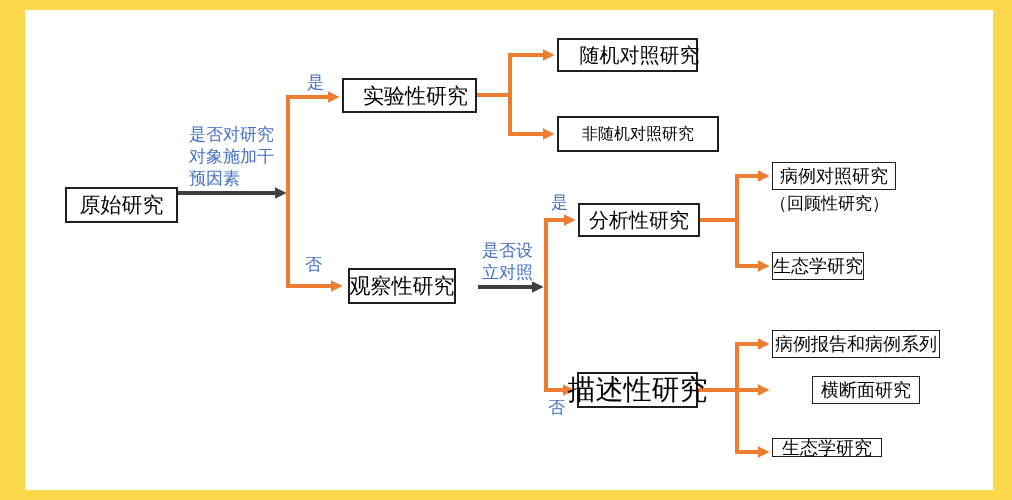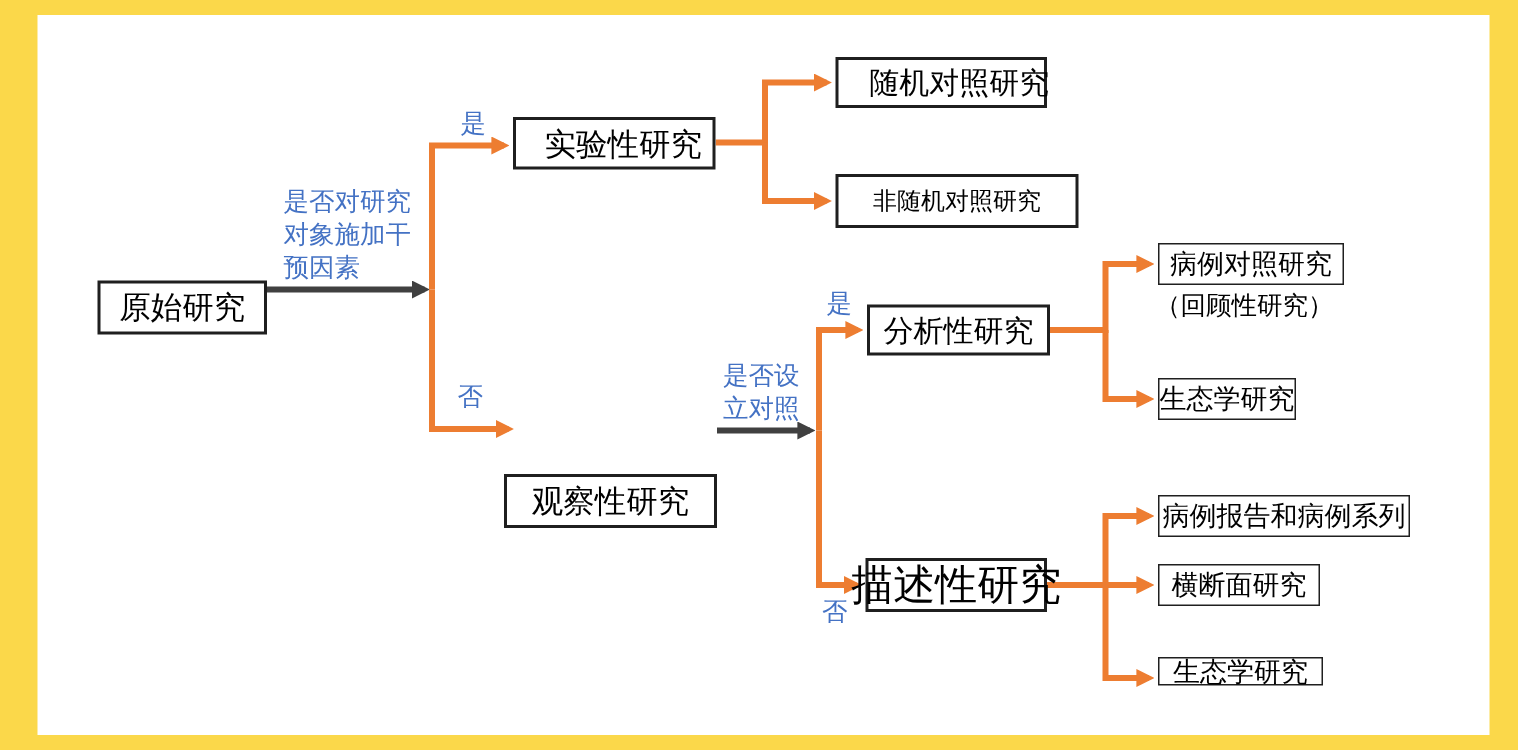--- a/index.html
+++ b/index.html
@@ -101,34 +101,34 @@
   </svg>
 
   <div class="node" style="left:65px;  top:175px; width:113px; height:36px;margin-top:12px;">原始研究</div>
 
   <div class="node" style="left:342px; top:78px;  width:135px; height:35px;padding-left:12px;">实验性研究</div>
 
   <div class="node" style="left:557px; top:38px;  width:141px; height:34px; font-size:20px;padding-left:24px;">随机对照研究</div>
 
   <div class="node" style="left:557px; top:116px; width:162px; height:36px; font-size:16px;">非随机对照研究</div>
 
-  <div class="node" style="left:336px; top:268px; width:142px; height:36px;margin-top:48px;">观察性研究</div>
+  <div class="node" style="left:348px; top:268px; width:108px; height:36px;">观察性研究</div>
 
   <div class="node" style="left:578px; top:203px; width:122px; height:34px; font-size:20px;">分析性研究</div>
 
   <div class="node small" style="left:772px; top:162px; width:124px; height:28px;">病例对照研究</div>
   <div class="caption" style="left:770px; top:192px;">（回顾性研究）</div>
 
   <div class="node small" style="left:772px; top:252px; width:92px; height:28px;">生态学研究</div>
 
   <div class="node" style="left:577px; top:372px; width:121px; height:36px; font-size:28px;">描述性研究</div>
 
   <div class="node small" style="left:772px; top:330px; width:168px; height:28px;">病例报告和病例系列</div>
 
-  <div class="node small" style="left:772px; top:376px; width:108px; height:28px;">横断面研究</div>
+  <div class="node small" style="left:812px; top:376px; width:108px; height:28px;">横断面研究</div>
 
   <div class="node small" style="left:772px; top:438px; width:110px; height:19px;">生态学研究</div>
 
   <div class="qlabel wrap5" style="left:189px; top:124px;">是否对研究对象施加干预因素</div>
 
   <div class="qlabel" style="left:307px; top:72px;">是</div>
 
   <div class="qlabel" style="left:305px; top:254px;">否</div>
 
   <div class="qlabel wrap3" style="left:482px; top:240px;">是否设立对照</div>

